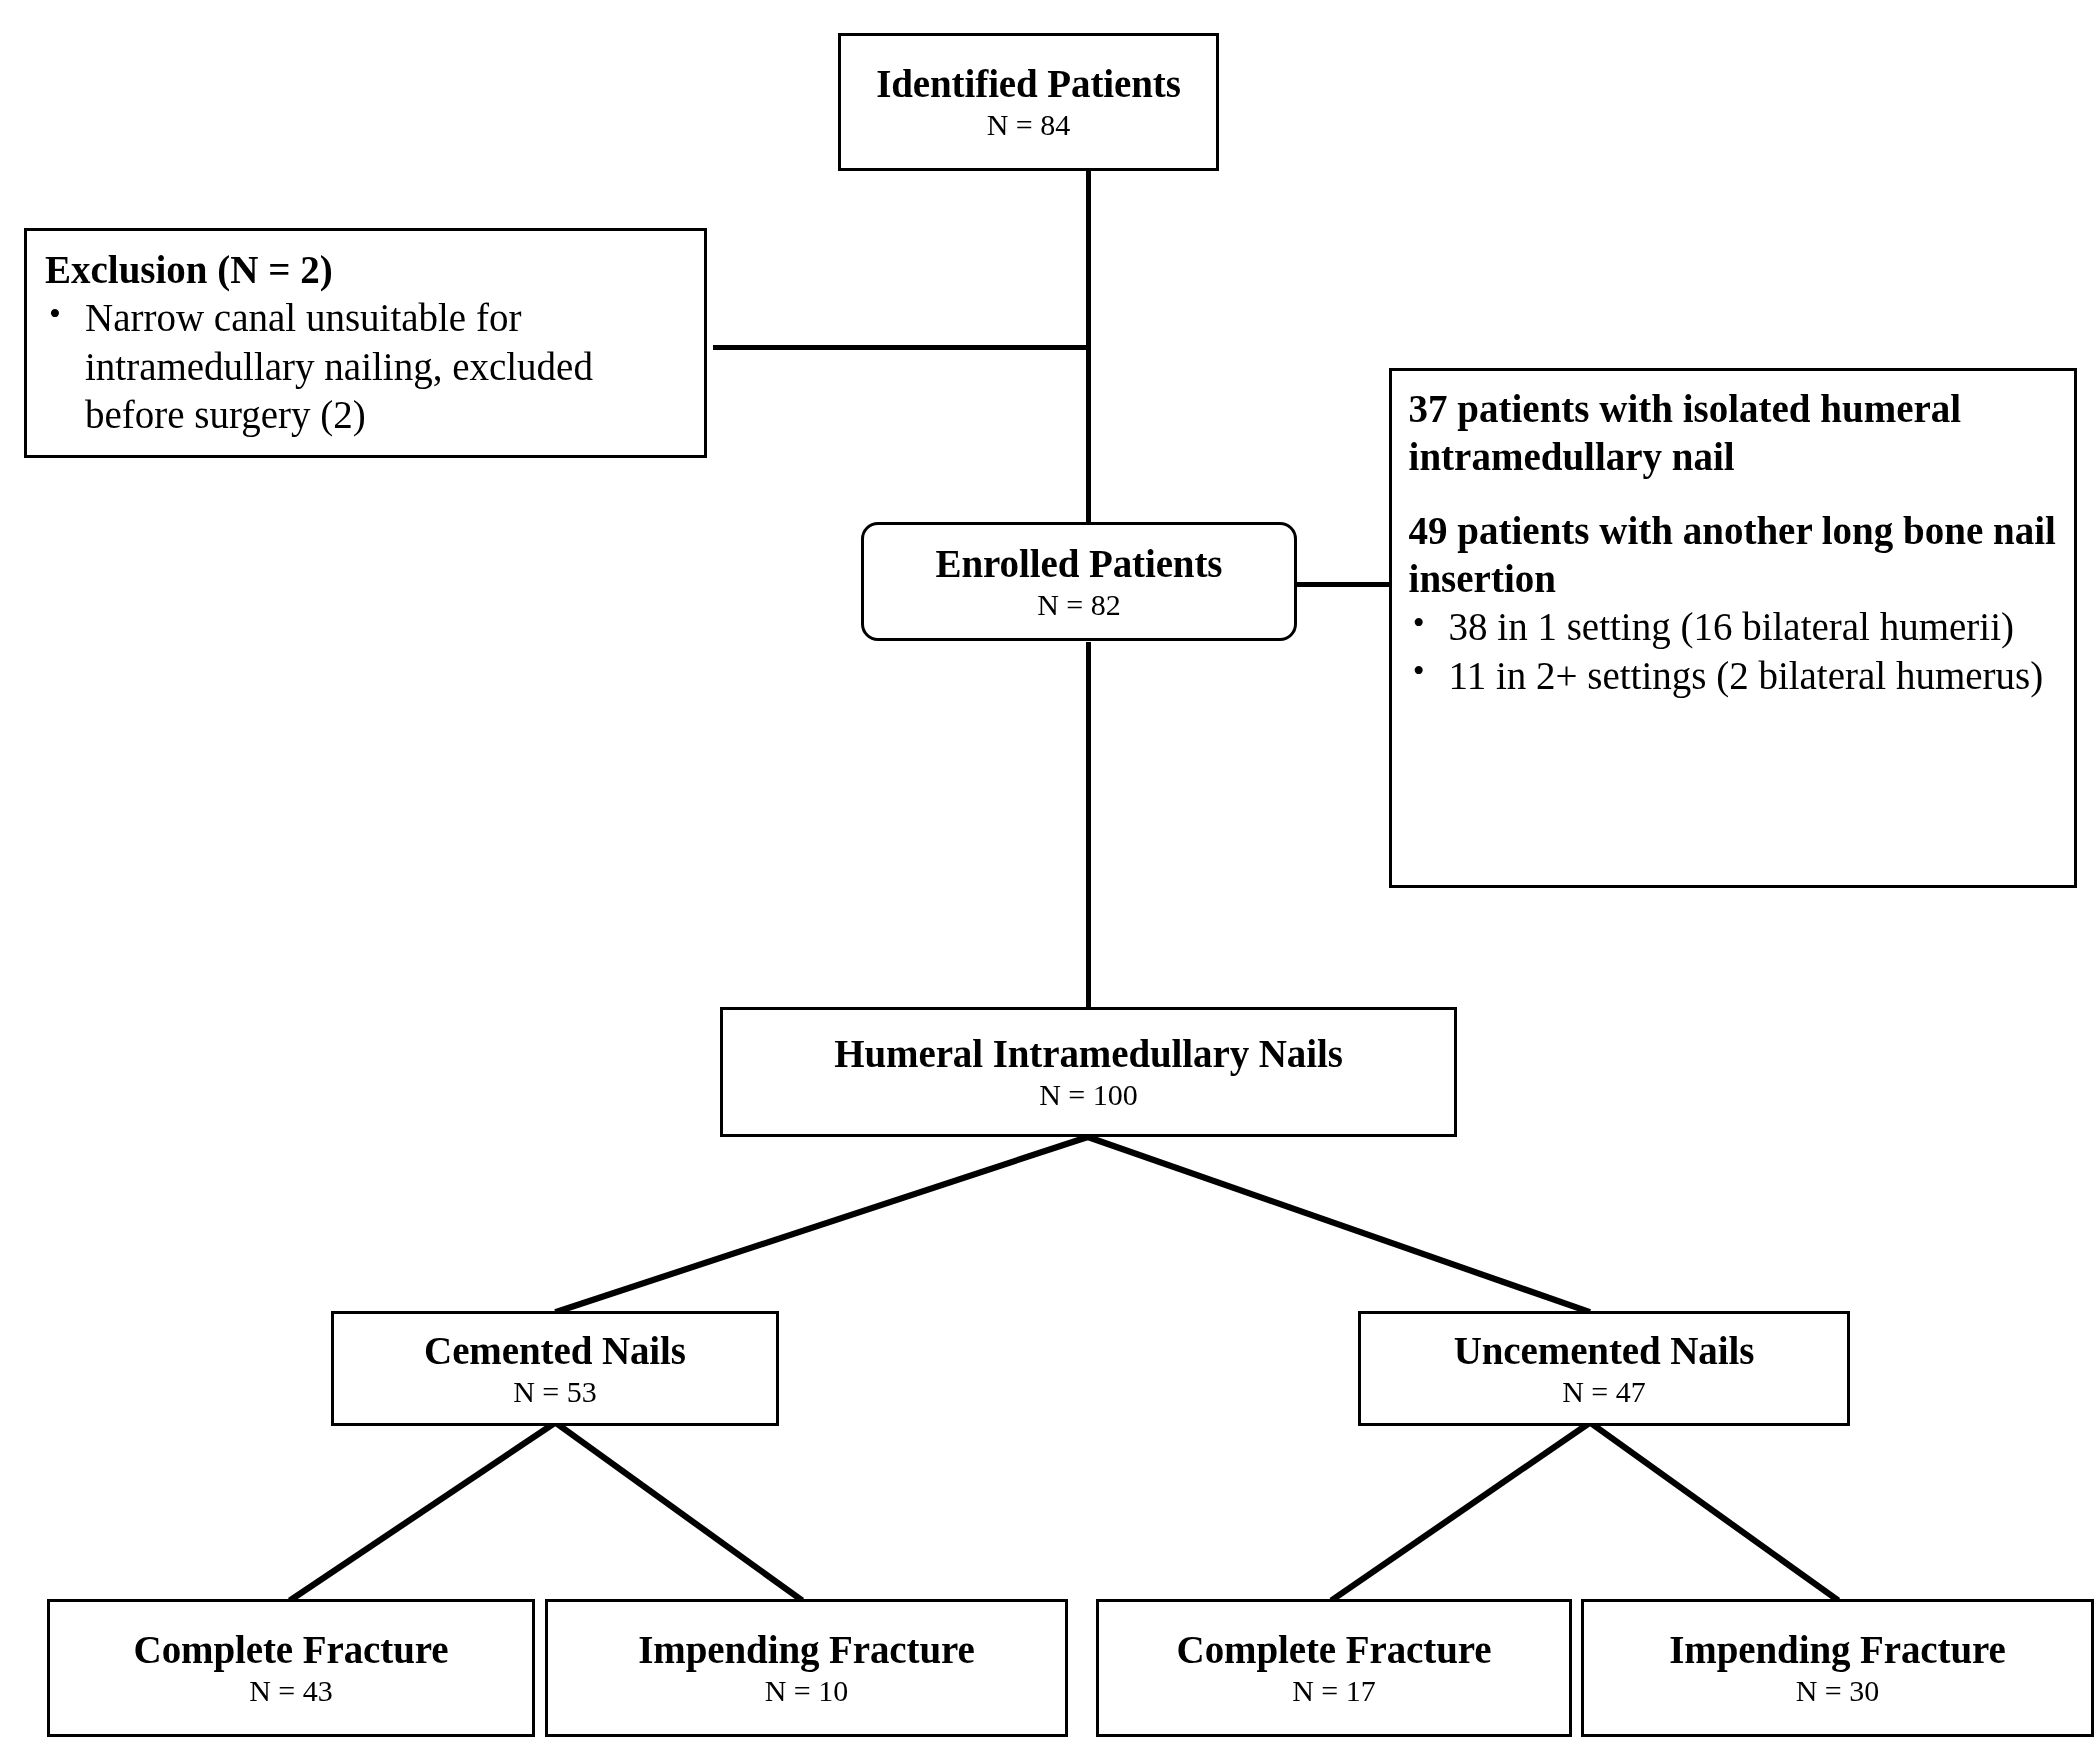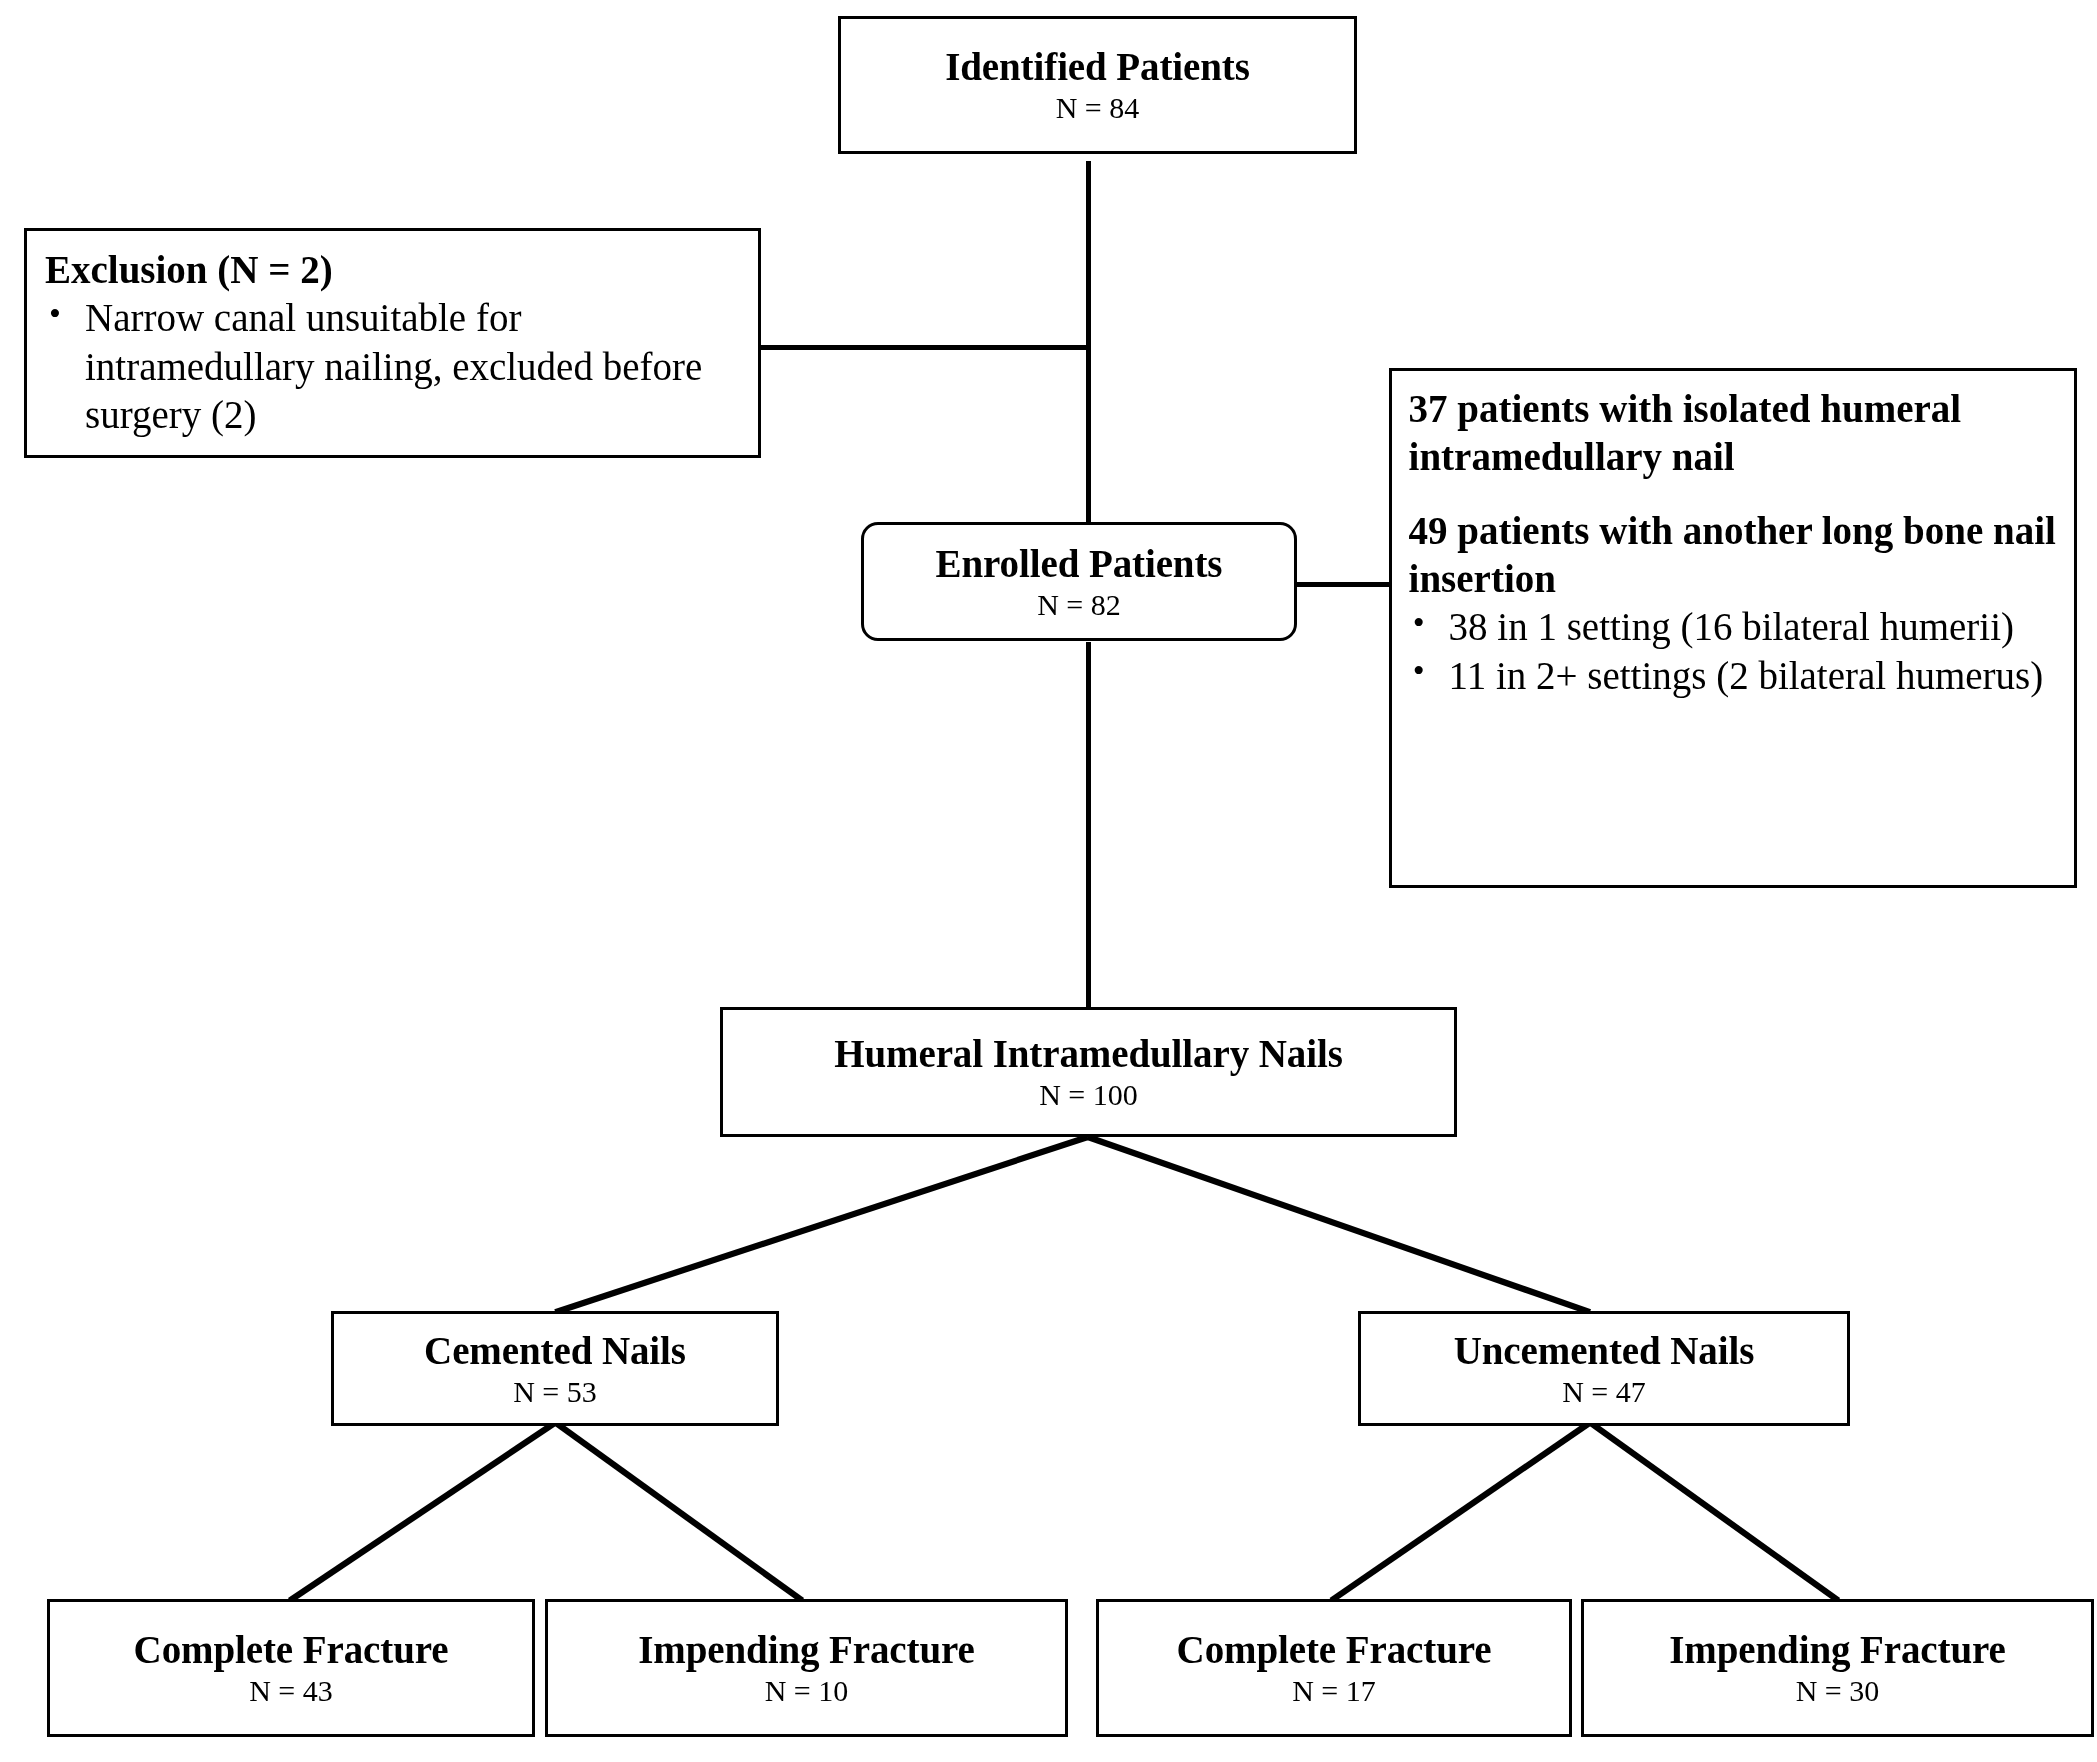--- a/index.html
+++ b/index.html
@@ -121,26 +121,26 @@
     <line x1="1577" y1="1648" x2="805" y2="1902" stroke="#000000" stroke-width="9"></line>
     <line x1="1577" y1="1648" x2="2305" y2="1902" stroke="#000000" stroke-width="9"></line>
 
     <line x1="805" y1="2062" x2="420" y2="2320" stroke="#000000" stroke-width="9"></line>
     <line x1="805" y1="2062" x2="1163" y2="2320" stroke="#000000" stroke-width="9"></line>
 
     <line x1="2305" y1="2062" x2="1930" y2="2320" stroke="#000000" stroke-width="9"></line>
     <line x1="2305" y1="2062" x2="2665" y2="2320" stroke="#000000" stroke-width="9"></line>
   </svg>
 
-  <div class="node" style="left:838px; top:16px; width:519px; height:138px;">
+  <div class="node" style="left:838px; top:33px; width:381px; height:138px;">
     <div class="title">Identified Patients</div>
     <div class="count">N = 84</div>
   </div>
 
-  <div class="listbox" style="left:24px; top:228px; width:737px; height:230px; padding:15px 18px 0 18px;">
+  <div class="listbox" style="left:24px; top:228px; width:683px; height:230px; padding:15px 18px 0 18px;">
     <div class="hdr">Exclusion (N = 2)</div>
     <ul>
       <li>
         <span class="bullet">•</span>
         <span>Narrow canal unsuitable for intramedullary nailing, excluded before surgery (2)</span>
       </li>
     </ul>
   </div>
 
   <div class="node" style="left:861px; top:522px; width:436px; height:119px;border-radius:17px;">

